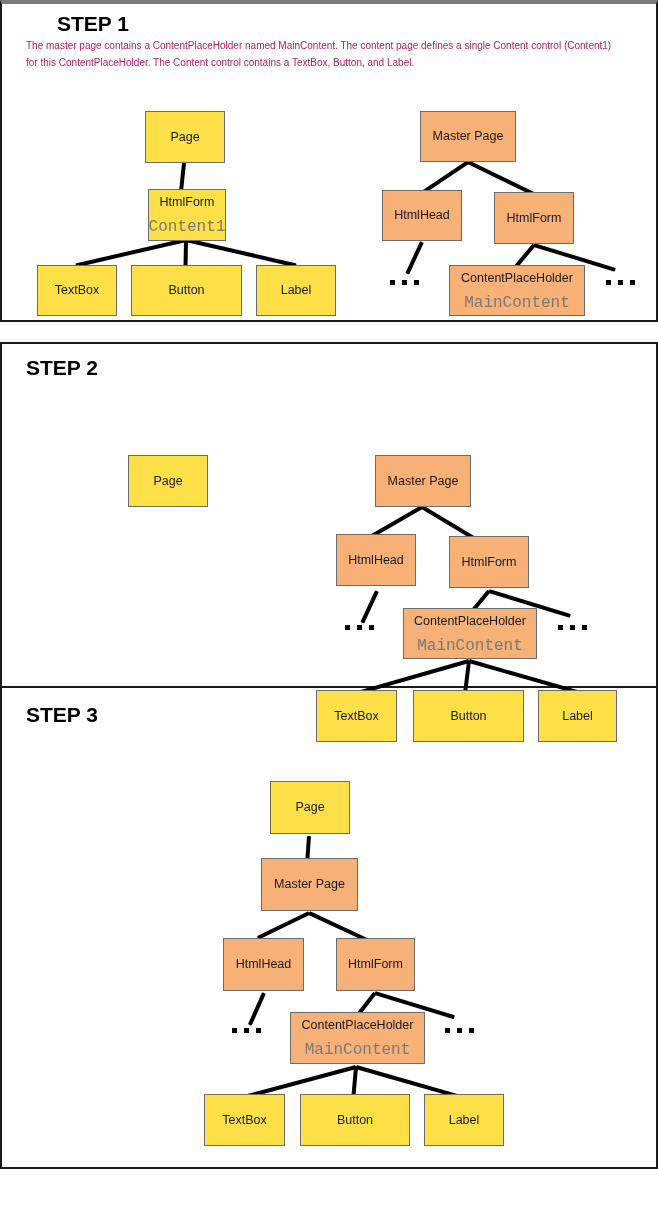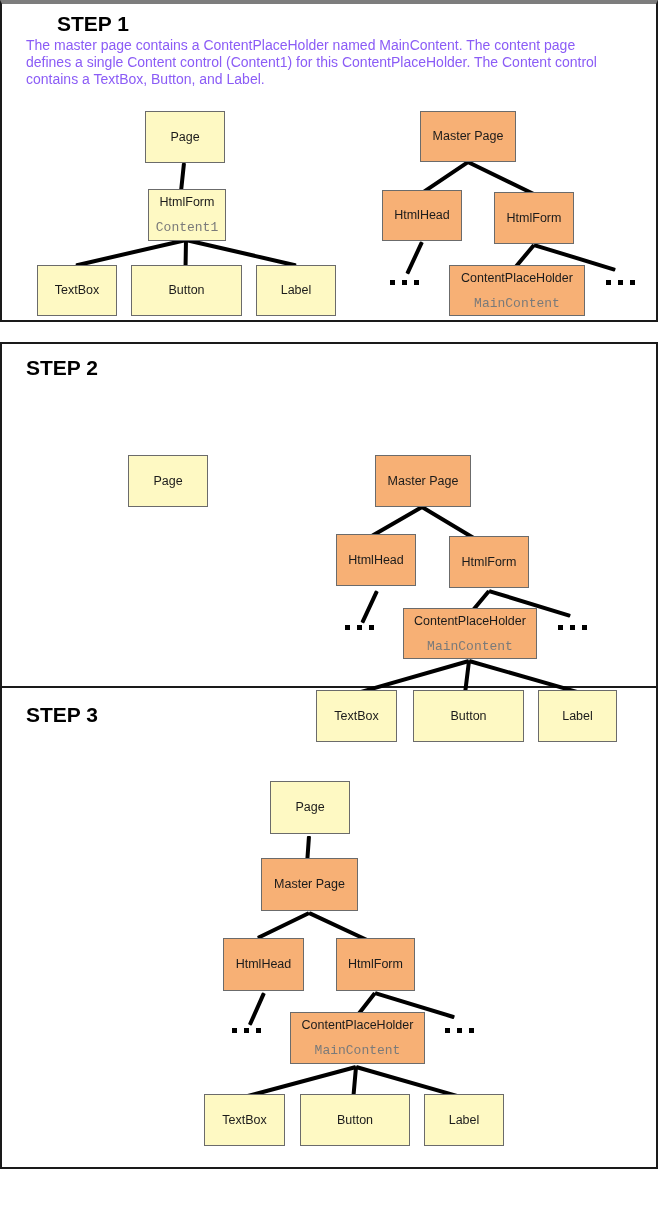--- a/index.html
+++ b/index.html
@@ -33,48 +33,48 @@
   .step-title {
     position: absolute;
     font-size: 21px;
     font-weight: bold;
     color: #000000;
     letter-spacing: 0px;
     white-space: nowrap;
   }
   .step-desc {
     position: absolute;
-    font-size: 14px;
-    color: #8b5cf6;
+    font-size: 10px;
+    color: #be185d;
     line-height: 17px;
   }
 
   
   .node {
     position: absolute;
     box-sizing: border-box;
     border: 1px solid #6b6b6b;
     display: flex;
     flex-direction: column;
     align-items: center;
     justify-content: center;
     z-index: 3;
     text-align: center;
   }
-  .node.blue   { background: #fef9c3; }
+  .node.blue   { background: #fde047; }
   .node.orange { background: #f7b075; }
   .node .title {
     font-family: "Liberation Sans", sans-serif;
     font-size: 12.5px;
     color: #1b1b1b;
     line-height: 15px;
   }
   .node .sub {
     font-family: "Liberation Mono", monospace;
-    font-size: 13px;
+    font-size: 16px;
     color: #7a7a7a;
     line-height: 15px;
     margin-top: 10px;
     text-align: right;
   }
 
   
   .edge {
     position: absolute;
     background: #000000;

